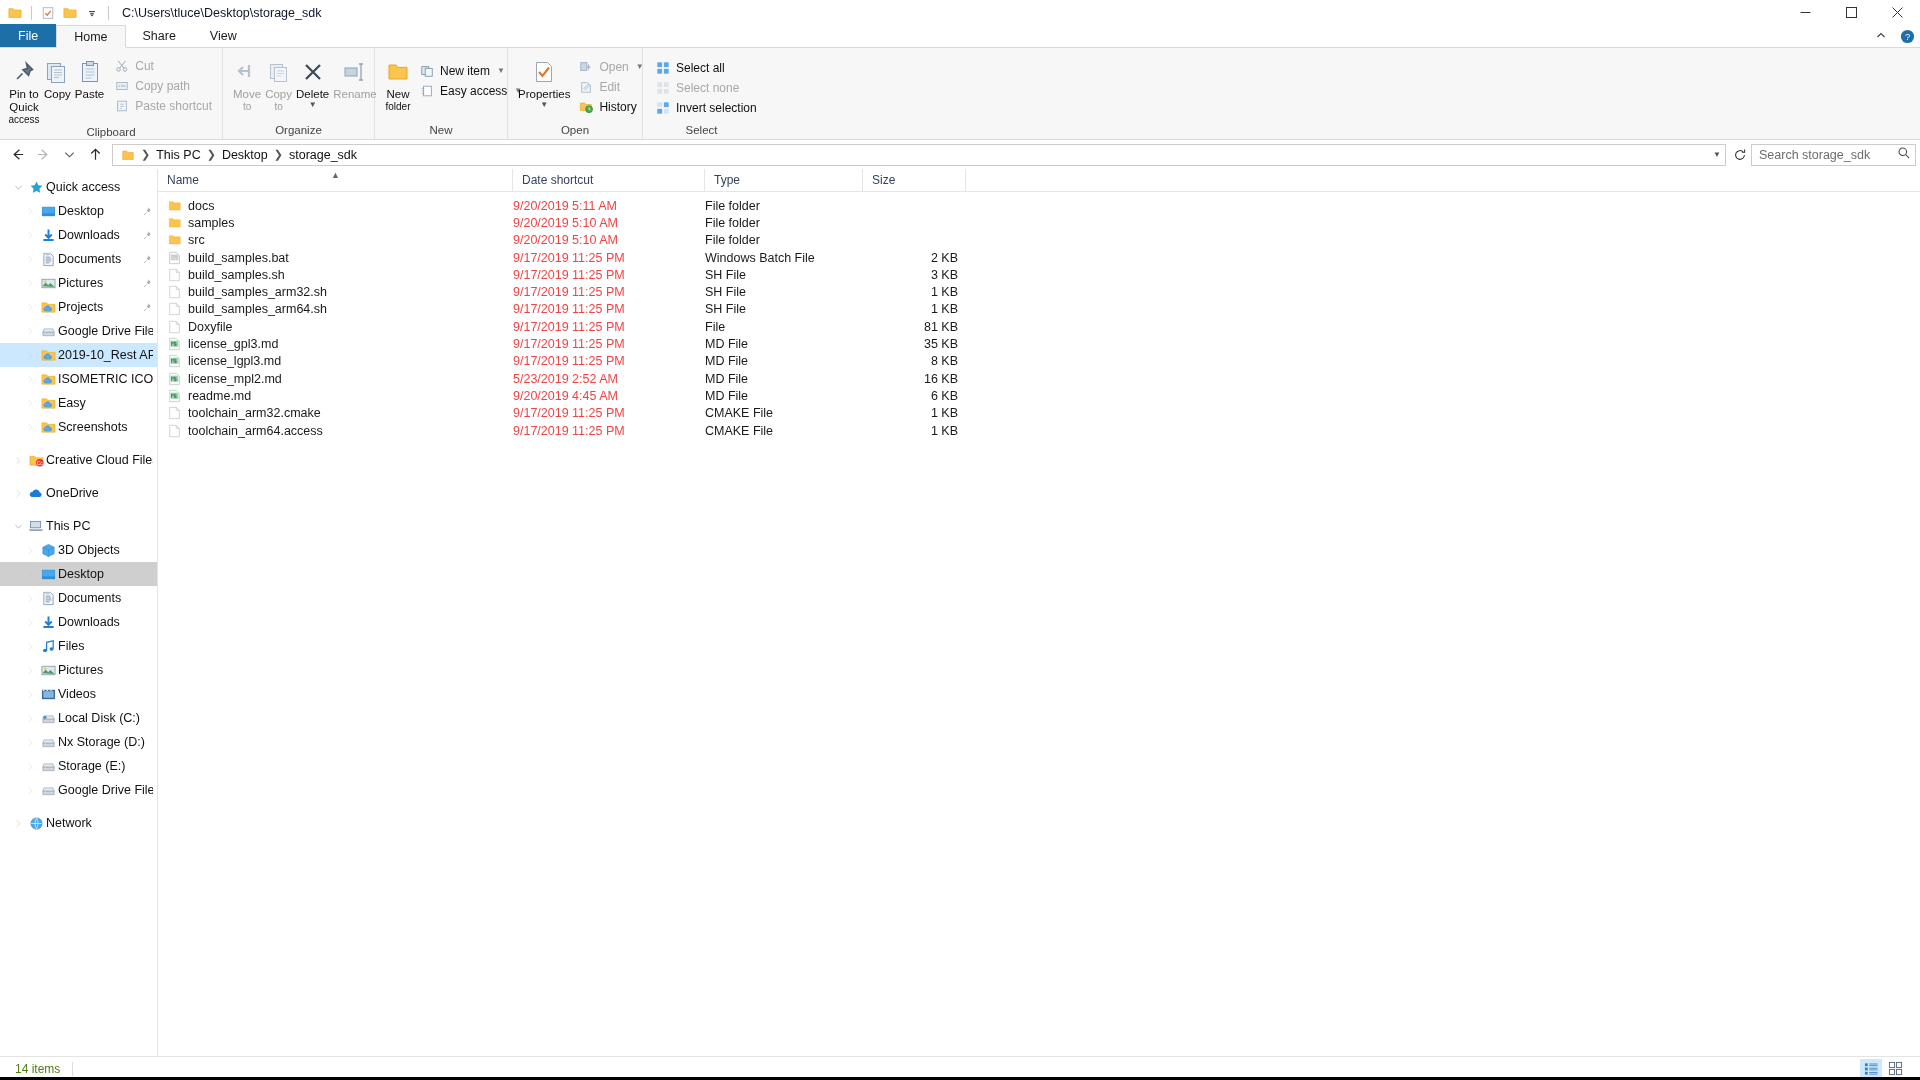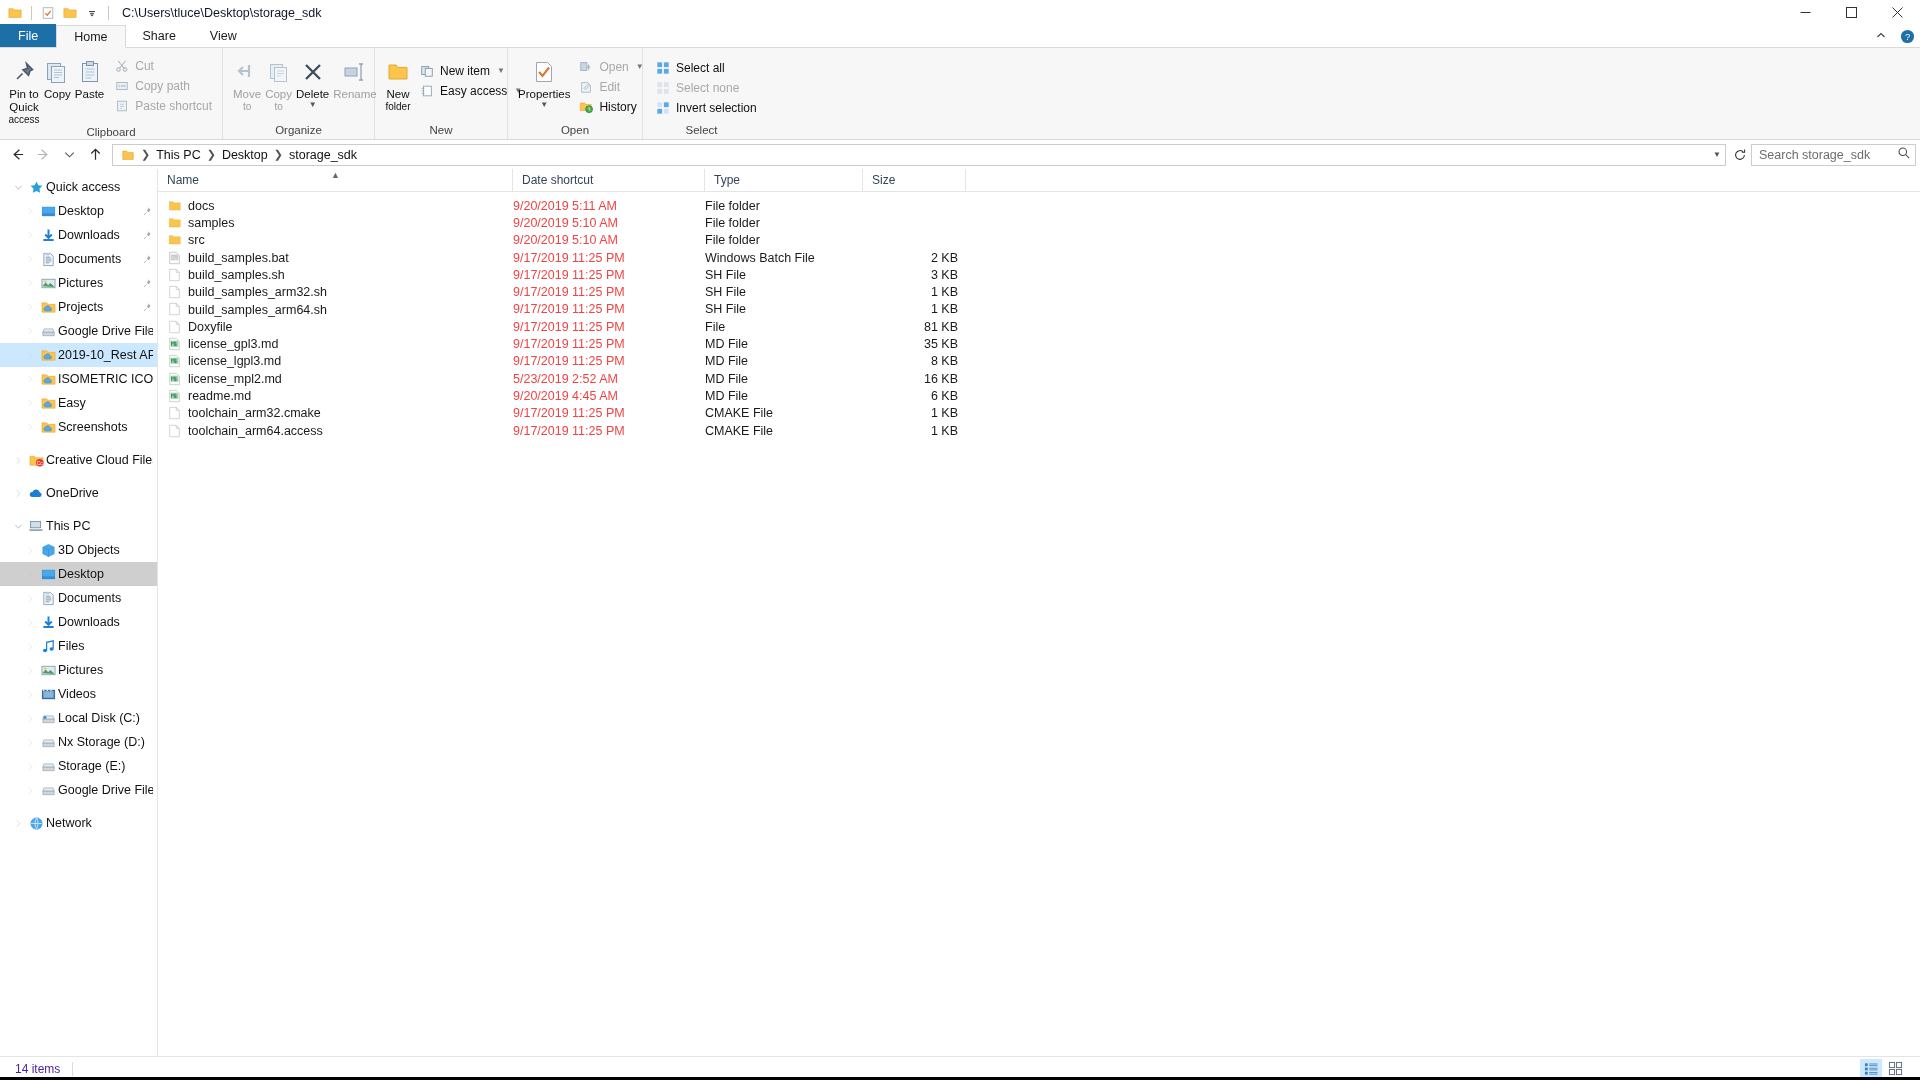--- a/index.html
+++ b/index.html
@@ -143,21 +143,21 @@
   .row .c-type { color: #1a1a1a; }
   .row .c-size { text-align: right; padding-right: 8px; color: #1a1a1a; }
   .fi { width: 15px; height: 15px; flex: 0 0 15px; display: flex; align-items: center; justify-content: center; }
 
   
   .statusbar {
     position: absolute; left: 0; bottom: 0; width: 1920px; height: 24px;
     border-top: 1px solid #e4e4e4; background: #ffffff;
     display: flex; align-items: center; padding: 0 4px;
   }
-  .status-text { font-size: 12px; color: #4c1d95; padding-left: 11px; }
+  .status-text { font-size: 12px; color: #4d7c0f; padding-left: 11px; }
   .status-sep { width: 1px; height: 14px; background: #dcdcdc; margin-left: 12px; }
   .viewbtns { margin-left: auto; display: flex; gap: 2px; padding-right: 10px; }
   .viewbtn { width: 22px; height: 20px; display: flex; align-items: center; justify-content: center; }
   .viewbtn.active { background: #cce8ff; }
   .taskbar-line { position: absolute; left: 0; bottom: 0; width: 1920px; height: 3px; background: #000; }
 </style>
 </head>
 <body>
 
 <div class="titlebar">
@@ -1024,21 +1024,21 @@
                 <path d="M9 1.5V5h3.5" fill="none" stroke="#c4c8cc" stroke-width=".9"></path>
               </svg>
             </span>
             <span>build_samples_arm32.sh</span>
           </div>
           <div class="c-date" style="width: 192px;">9/17/2019 11:25 PM</div>
           <div class="c-type" style="width: 158px;">SH File</div>
           <div class="c-size" style="width: 103px;">1 KB</div>
         </div>
         <div class="row">
-          <div class="c-name" style="width: 355px; align-items: flex-end;">
+          <div class="c-name" style="width: 355px;">
             <span class="fi">
               <svg width="13" height="14" viewBox="0 0 14 16">
                 <path d="M1.5 1.5h7.5l3.5 3.5v9.5h-11z" fill="#ffffff" stroke="#c4c8cc" stroke-width=".9"></path>
                 <path d="M9 1.5V5h3.5" fill="none" stroke="#c4c8cc" stroke-width=".9"></path>
               </svg>
             </span>
             <span>build_samples_arm64.sh</span>
           </div>
           <div class="c-date" style="width: 192px;">9/17/2019 11:25 PM</div>
           <div class="c-type" style="width: 158px;">SH File</div>

